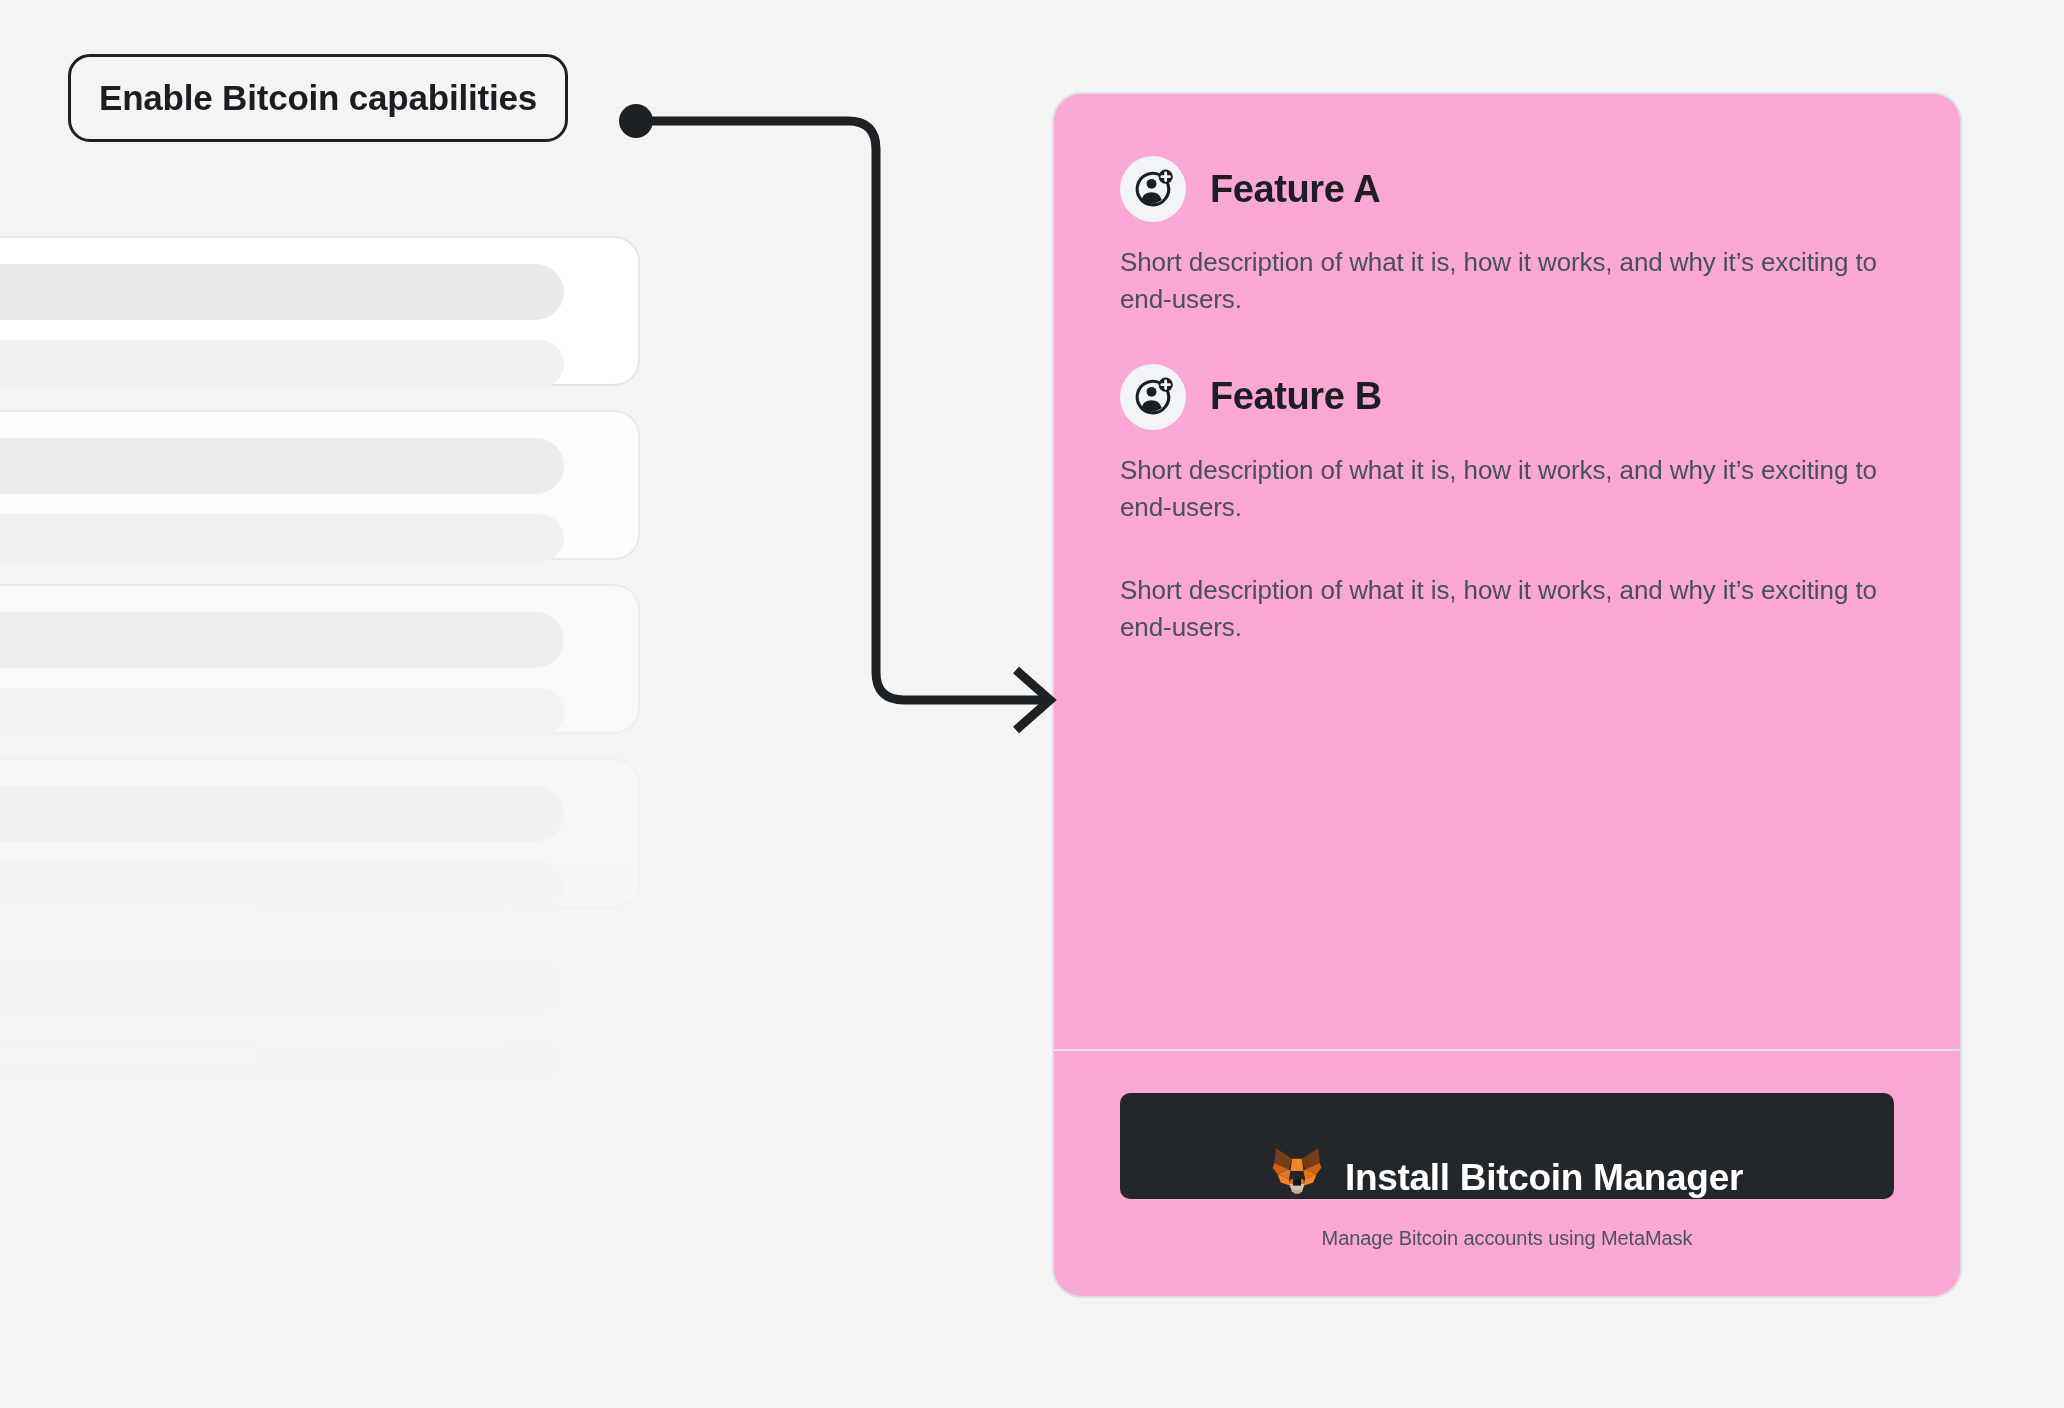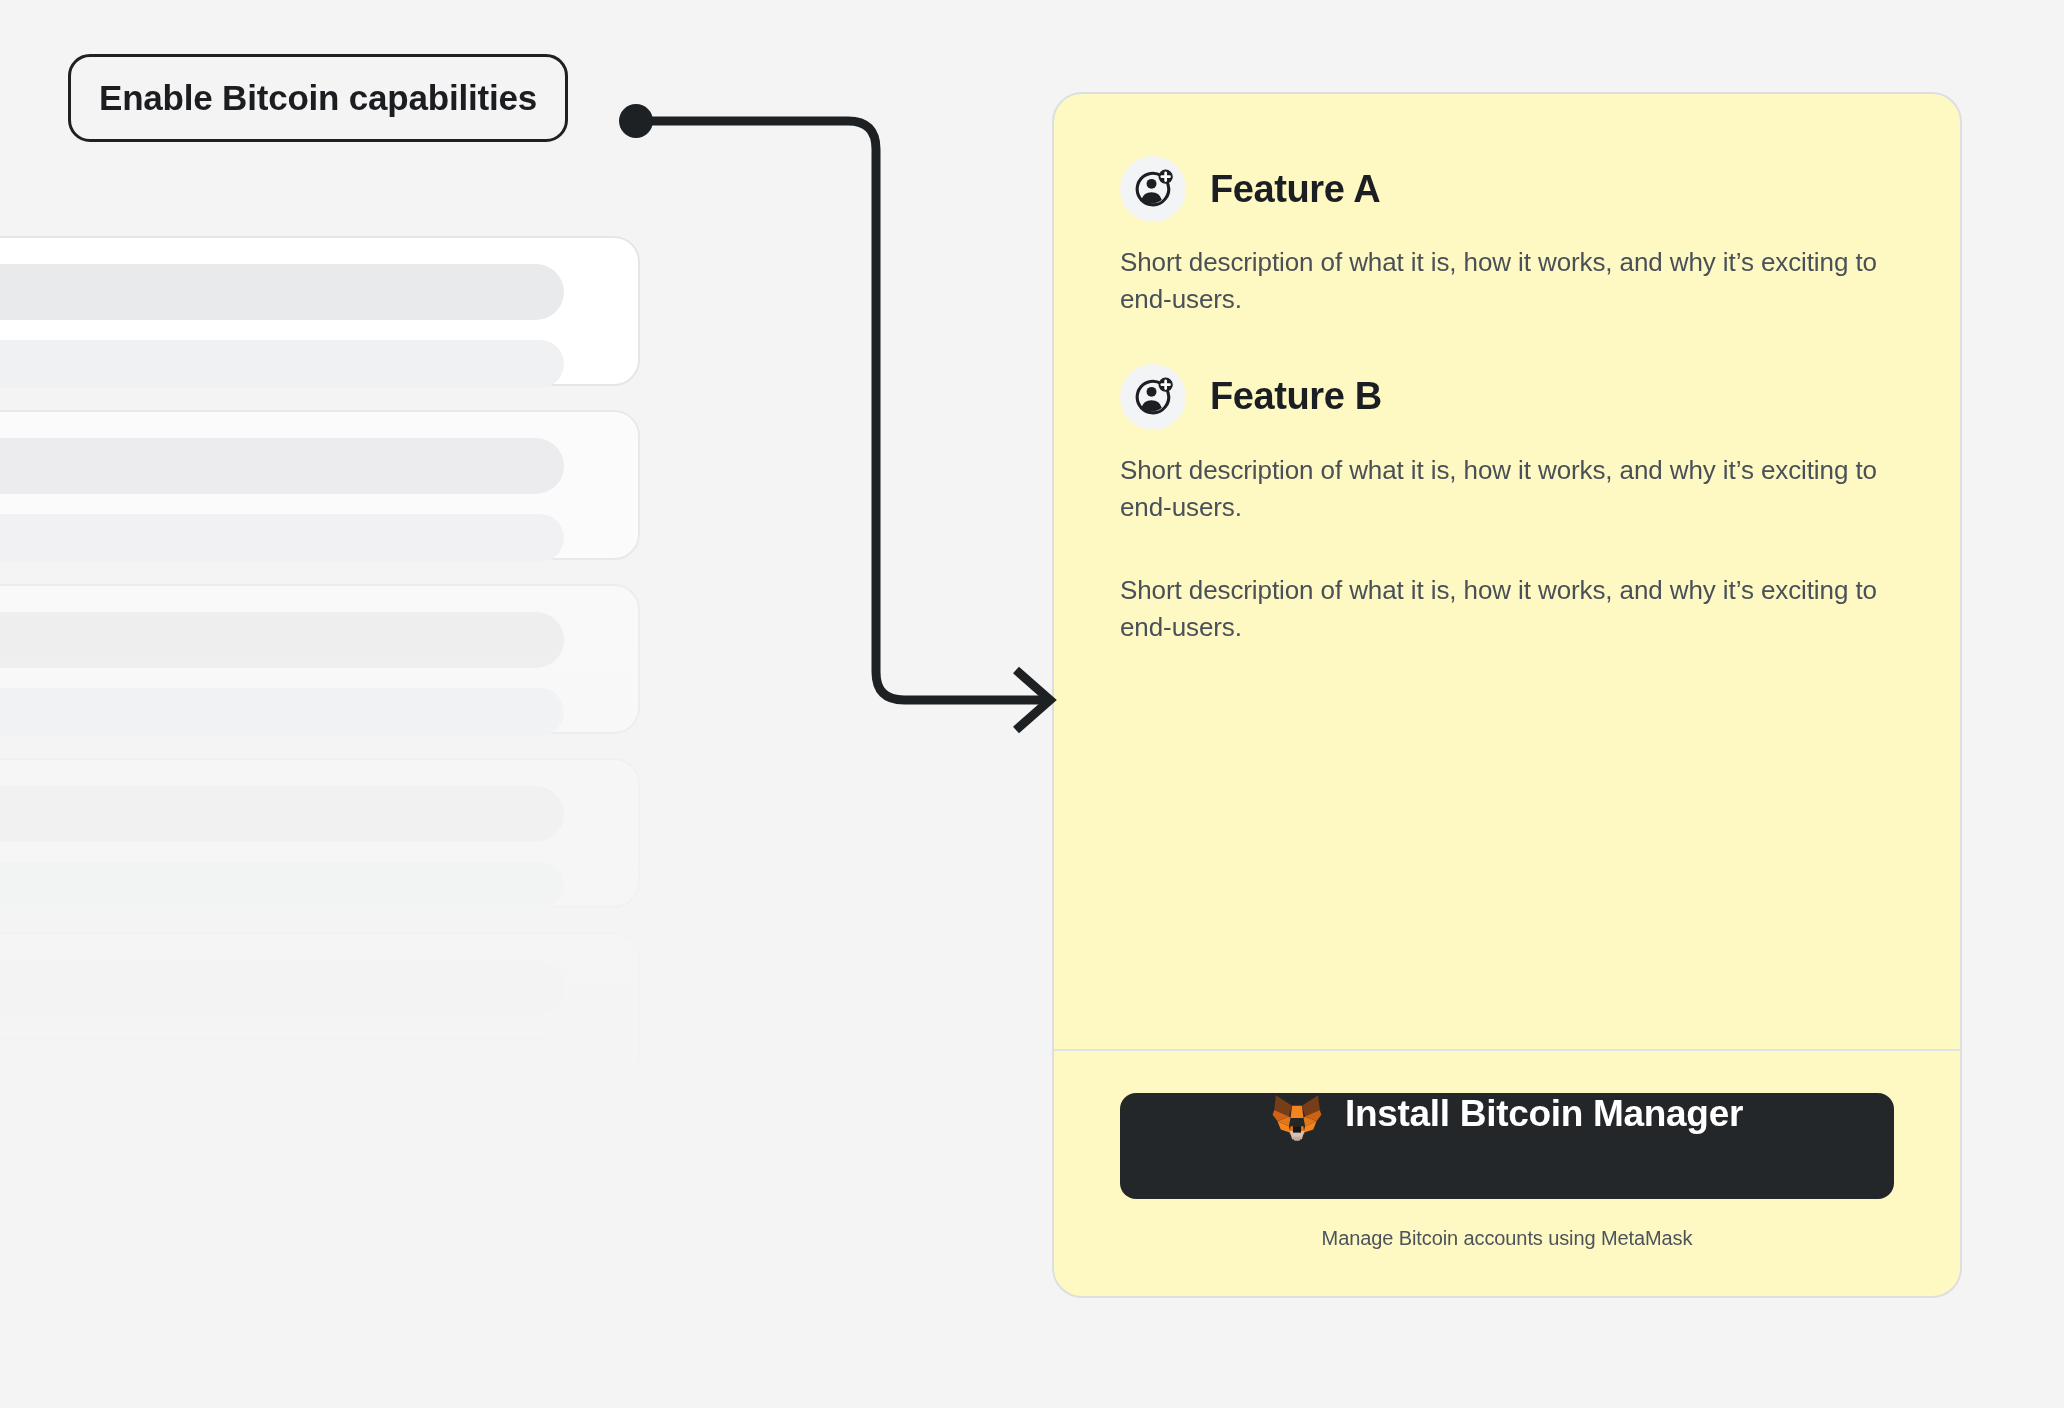--- a/index.html
+++ b/index.html
@@ -93,21 +93,21 @@
     pointer-events: none;
   }
 
   
   .feature-card {
     position: absolute;
     left: 1052px;
     top: 92px;
     width: 910px;
     height: 1206px;
-    background: #fef9c3;
+    background: #f9a8d4;
     border: 2px solid #dcdfe2;
     border-radius: 30px;
     z-index: 20;
     display: flex;
     flex-direction: column;
   }
 
   .card-body {
     padding: 62px 66px 0 66px;
     flex: 1;
@@ -153,23 +153,23 @@
   .card-footer {
     border-top: 2px solid #e1e4e7;
     padding: 42px 66px 46px 66px;
   }
 
   .install-button {
     width: 100%;
     height: 106px;
     background: #24272a;
     border: none;
-    border-radius: 16px;
-    display: flex;
-    align-items: flex-start;
+    border-radius: 10px;
+    display: flex;
+    align-items: flex-end;
     justify-content: center;
     gap: 22px;
     cursor: pointer;
   }
 
   .install-label {
     font-size: 37px;
     font-weight: 700;
     color: #ffffff;
     letter-spacing: -0.3px;

